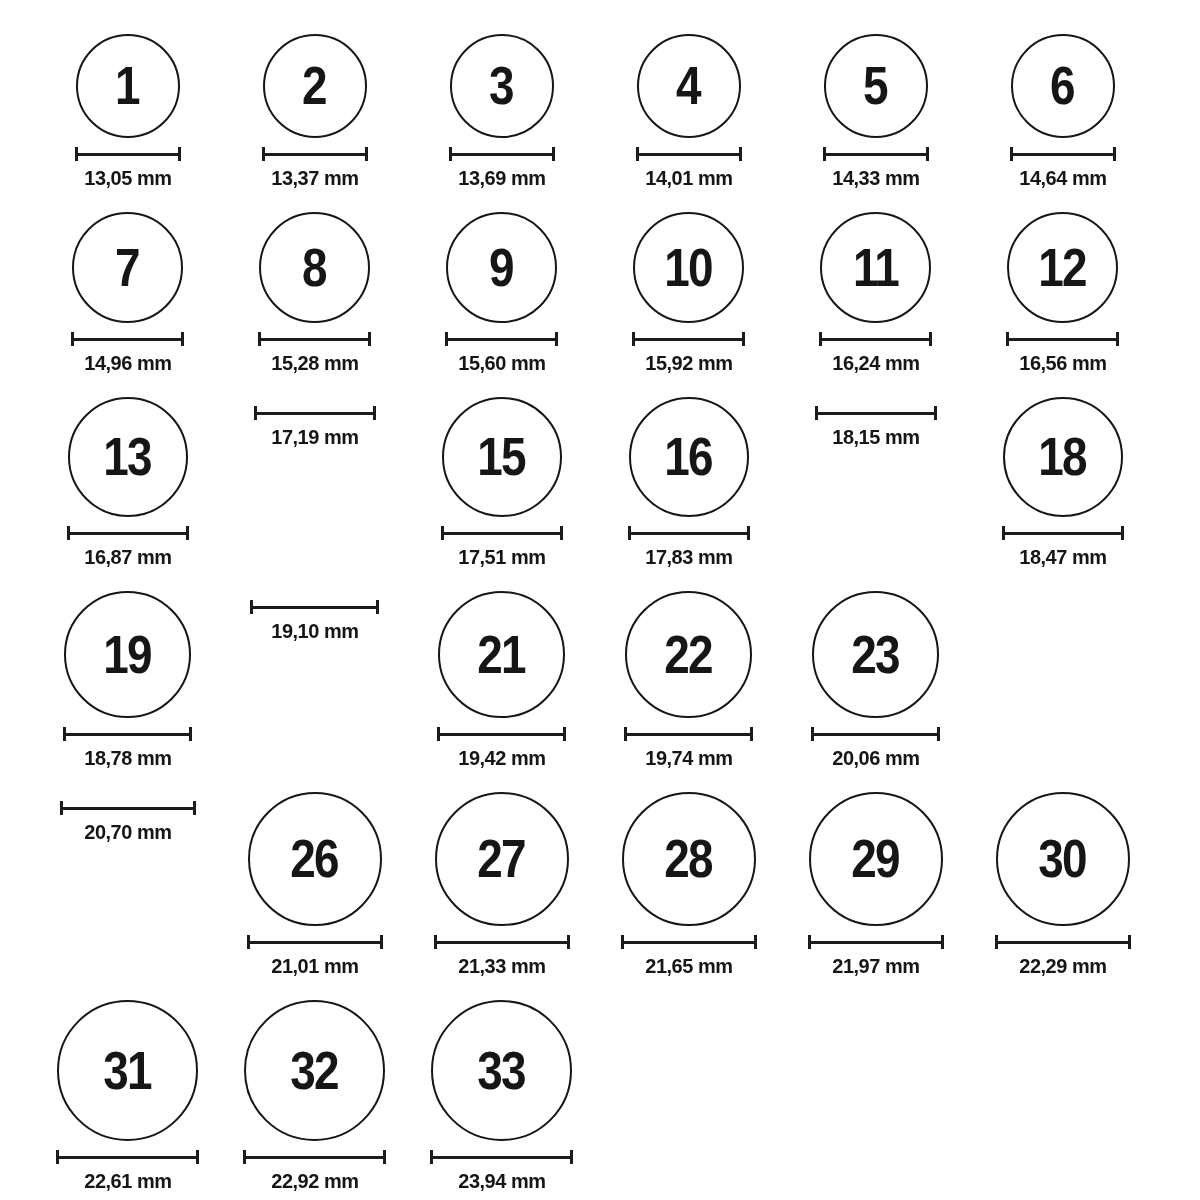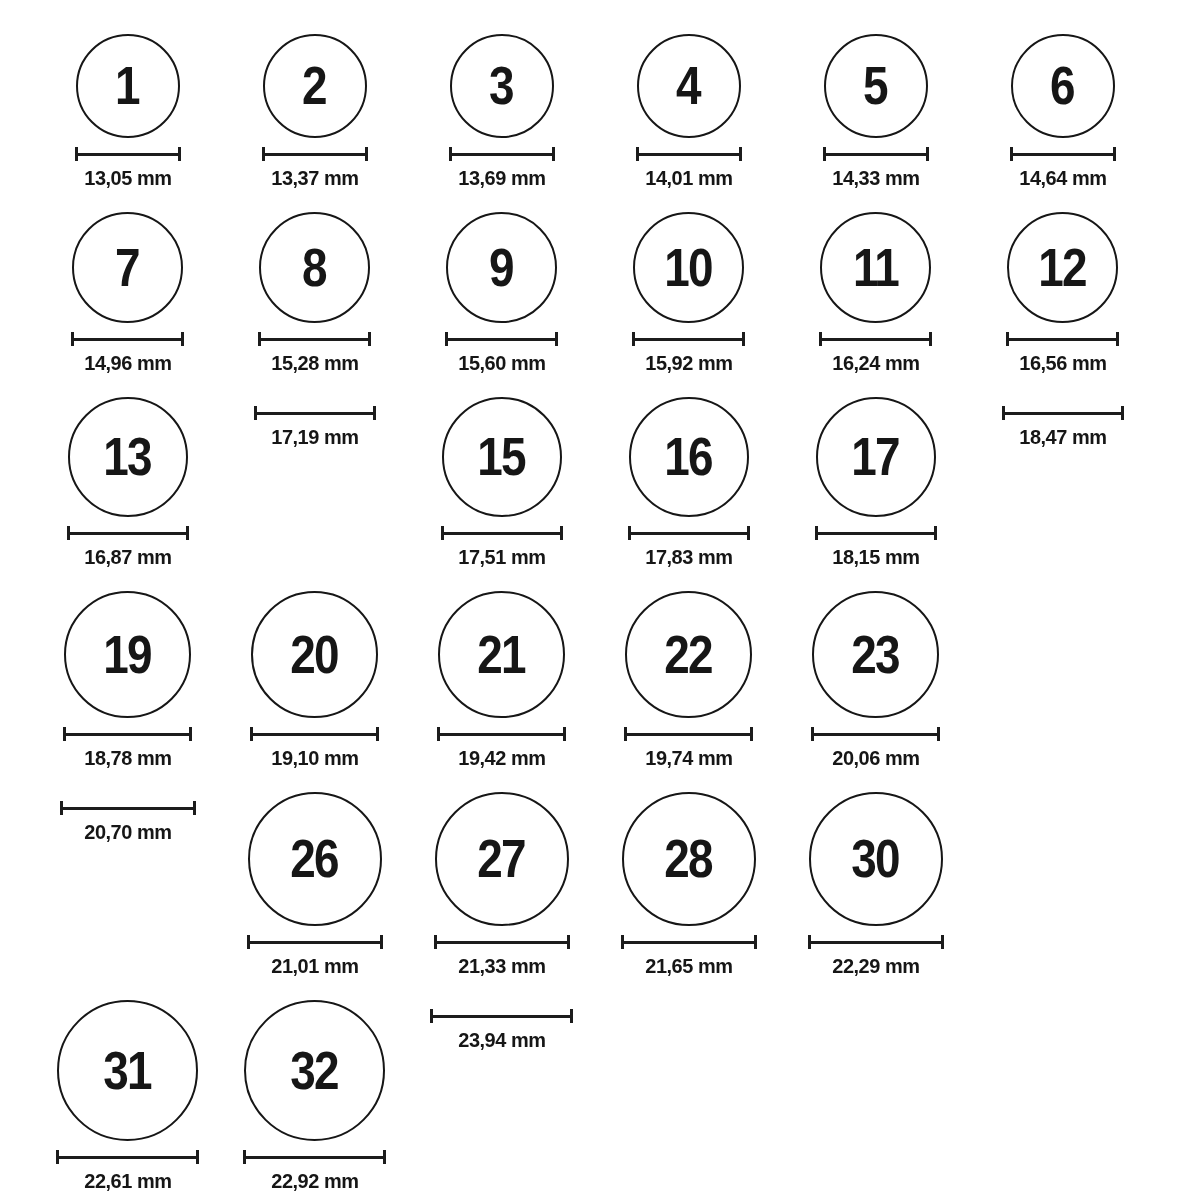--- a/index.html
+++ b/index.html
@@ -209,45 +209,42 @@
 
   <div class="cell">
     <div class="circle">
       <span class="num">16</span>
     </div>
     <div class="ruler"></div>
     <div class="label">17,83 mm</div>
   </div>
 
   <div class="cell">
-    <div class="circle">
-      <span class="num">17</span>
-    </div>
     <div class="ruler"></div>
     <div class="label">18,15 mm</div>
   </div>
 
   <div class="cell">
+    <div class="circle">
+      <span class="num">18</span>
+    </div>
     <div class="ruler"></div>
     <div class="label">18,47 mm</div>
   </div>
 </div>
     <div class="row row-3">
   <div class="cell">
     <div class="circle">
       <span class="num">19</span>
     </div>
     <div class="ruler"></div>
     <div class="label">18,78 mm</div>
   </div>
 
   <div class="cell">
-    <div class="circle">
-      <span class="num">20</span>
-    </div>
     <div class="ruler"></div>
     <div class="label">19,10 mm</div>
   </div>
 
   <div class="cell">
     <div class="circle">
       <span class="num">21</span>
     </div>
     <div class="ruler"></div>
     <div class="label">19,42 mm</div>
@@ -293,20 +290,27 @@
   </div>
 
   <div class="cell">
     <div class="circle">
       <span class="num">28</span>
     </div>
     <div class="ruler"></div>
     <div class="label">21,65 mm</div>
   </div>
 
+  <div class="cell">
+    <div class="circle">
+      <span class="num">29</span>
+    </div>
+    <div class="ruler"></div>
+    <div class="label">21,97 mm</div>
+  </div>
 
   <div class="cell">
     <div class="circle">
       <span class="num">30</span>
     </div>
     <div class="ruler"></div>
     <div class="label">22,29 mm</div>
   </div>
 </div>
     <div class="row row-5">
@@ -320,17 +324,20 @@
 
   <div class="cell">
     <div class="circle">
       <span class="num">32</span>
     </div>
     <div class="ruler"></div>
     <div class="label">22,92 mm</div>
   </div>
 
   <div class="cell">
+    <div class="circle">
+      <span class="num">33</span>
+    </div>
     <div class="ruler"></div>
     <div class="label">23,94 mm</div>
   </div>
 </div>
   </div>
 
 </body></html>

